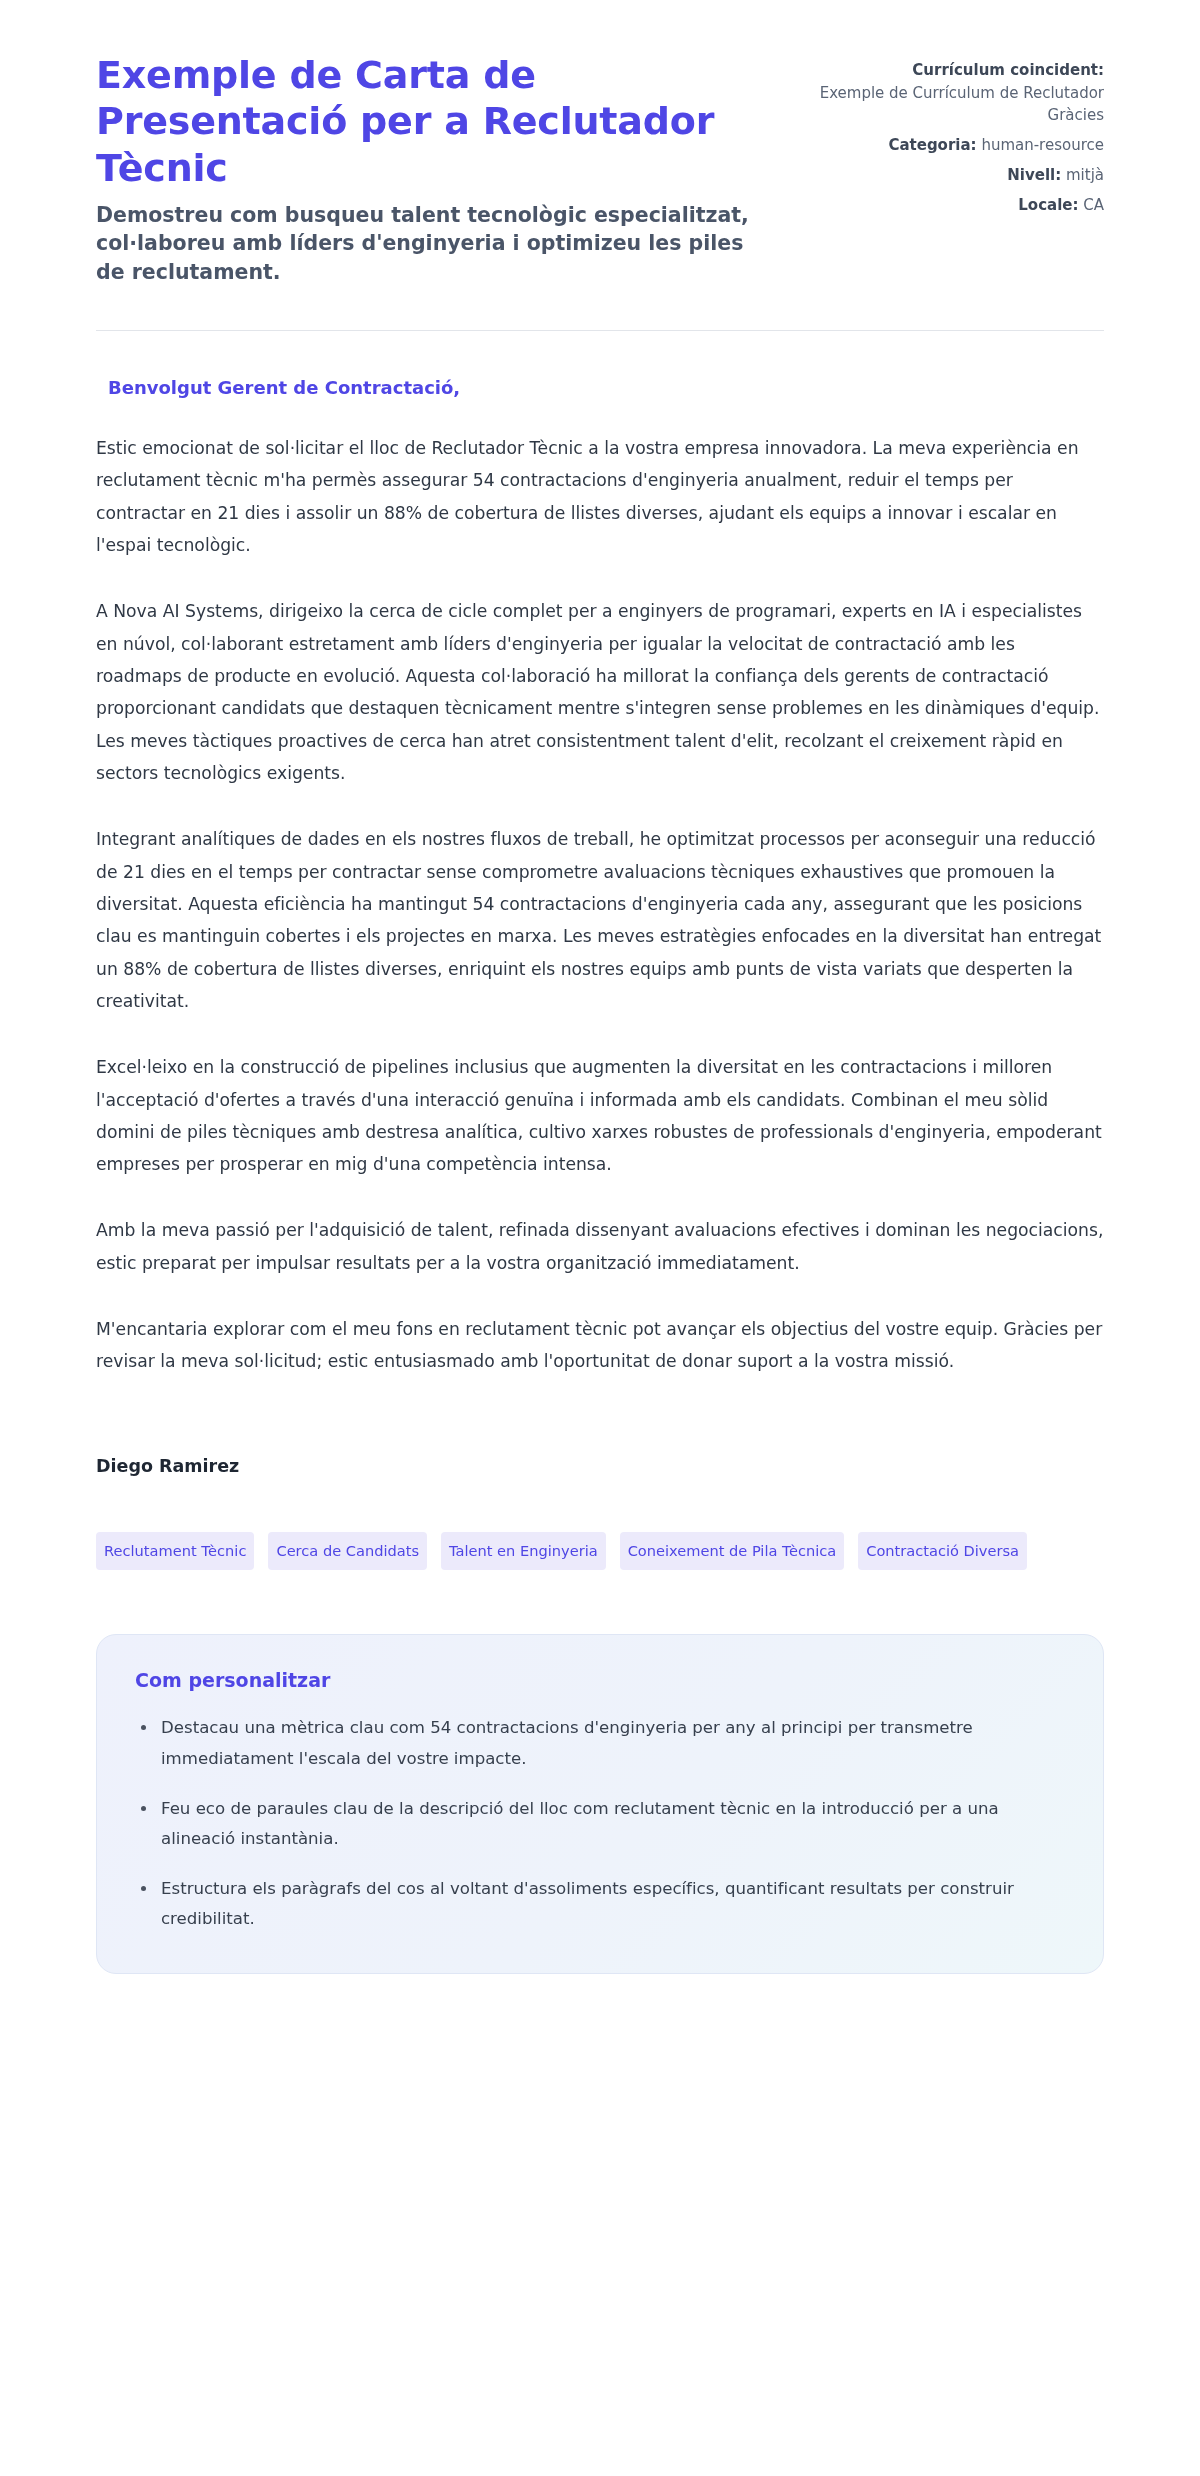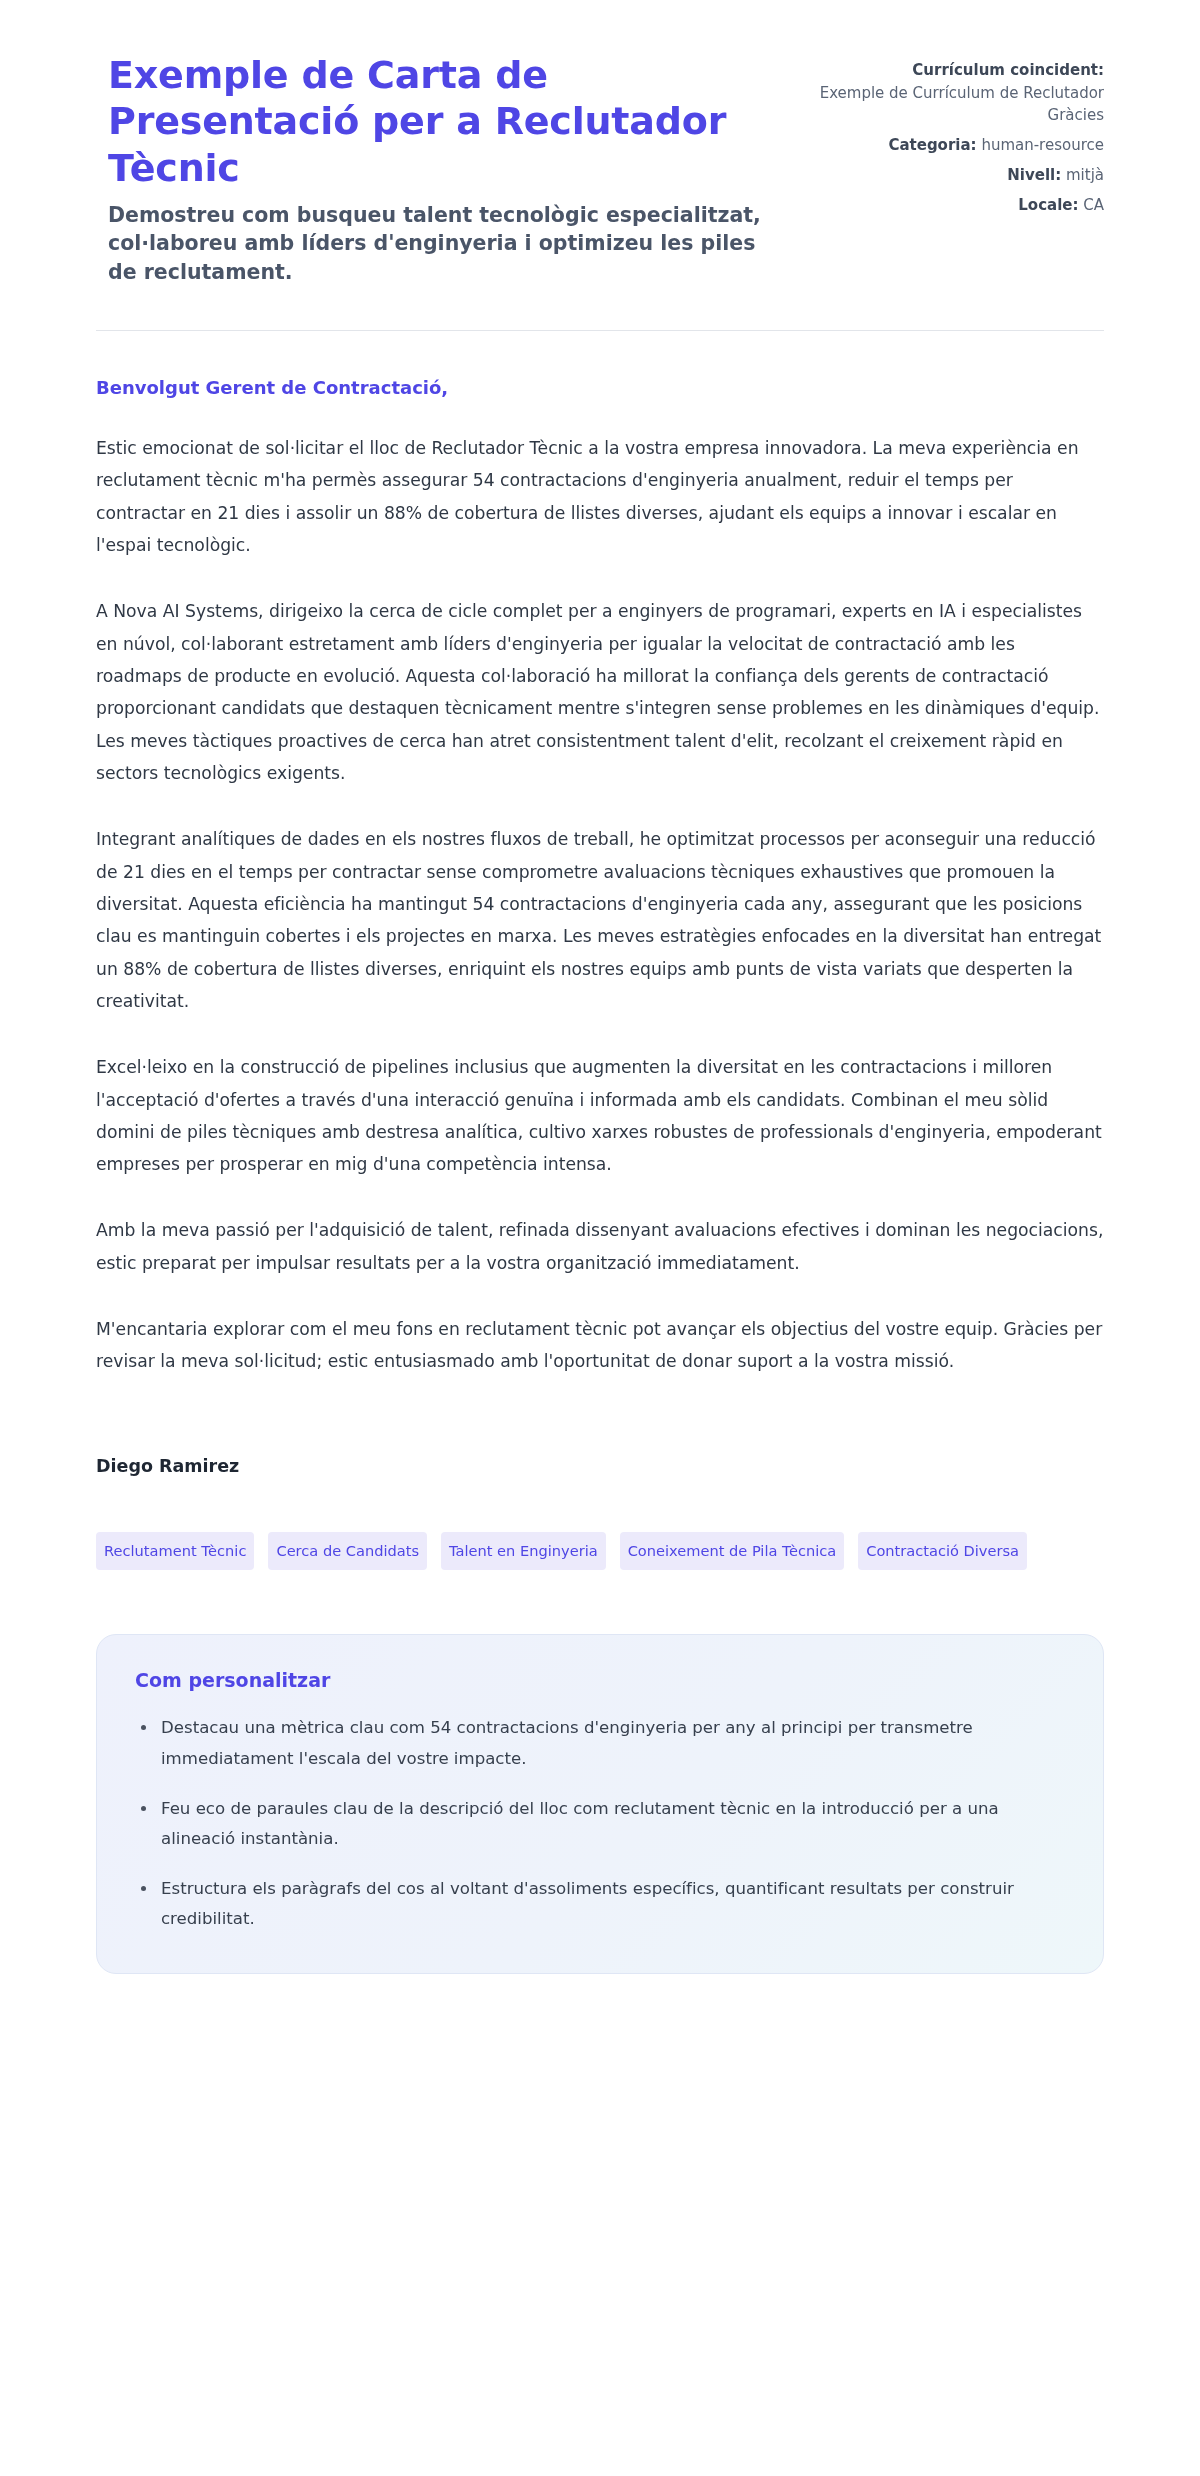--- a/index.html
+++ b/index.html
@@ -25,21 +25,20 @@
   
   .header {
     display: flex;
     align-items: flex-start;
     justify-content: space-between;
     gap: 40px;
   }
   .header-left {
     flex: 1 1 auto;
     max-width: 720px;
-    margin-left: 12px;
   }
   .doc-title {
     font-size: 38px;
     line-height: 1.22;
     font-weight: bold;
     color: #4f46e5;
     margin: 0 0 10px 0;
     letter-spacing: -0.2px;
   }
   .doc-subtitle {
@@ -71,21 +70,21 @@
     border: 0;
     border-top: 1px solid #e2e5ea;
     margin: 44px 0 0 0;
   }
 
   
   .salutation {
     font-size: 18px;
     font-weight: bold;
     color: #4f46e5;
-    margin: 46px 0 0 0;
+    margin: 46px 0 0 12px;
   }
   .body-copy { }
   .para {
     font-size: 17.2px;
     line-height: 1.88;
     color: #2f3845;
     margin: 34px 0 0 0;
     text-align: left;
   }
 

